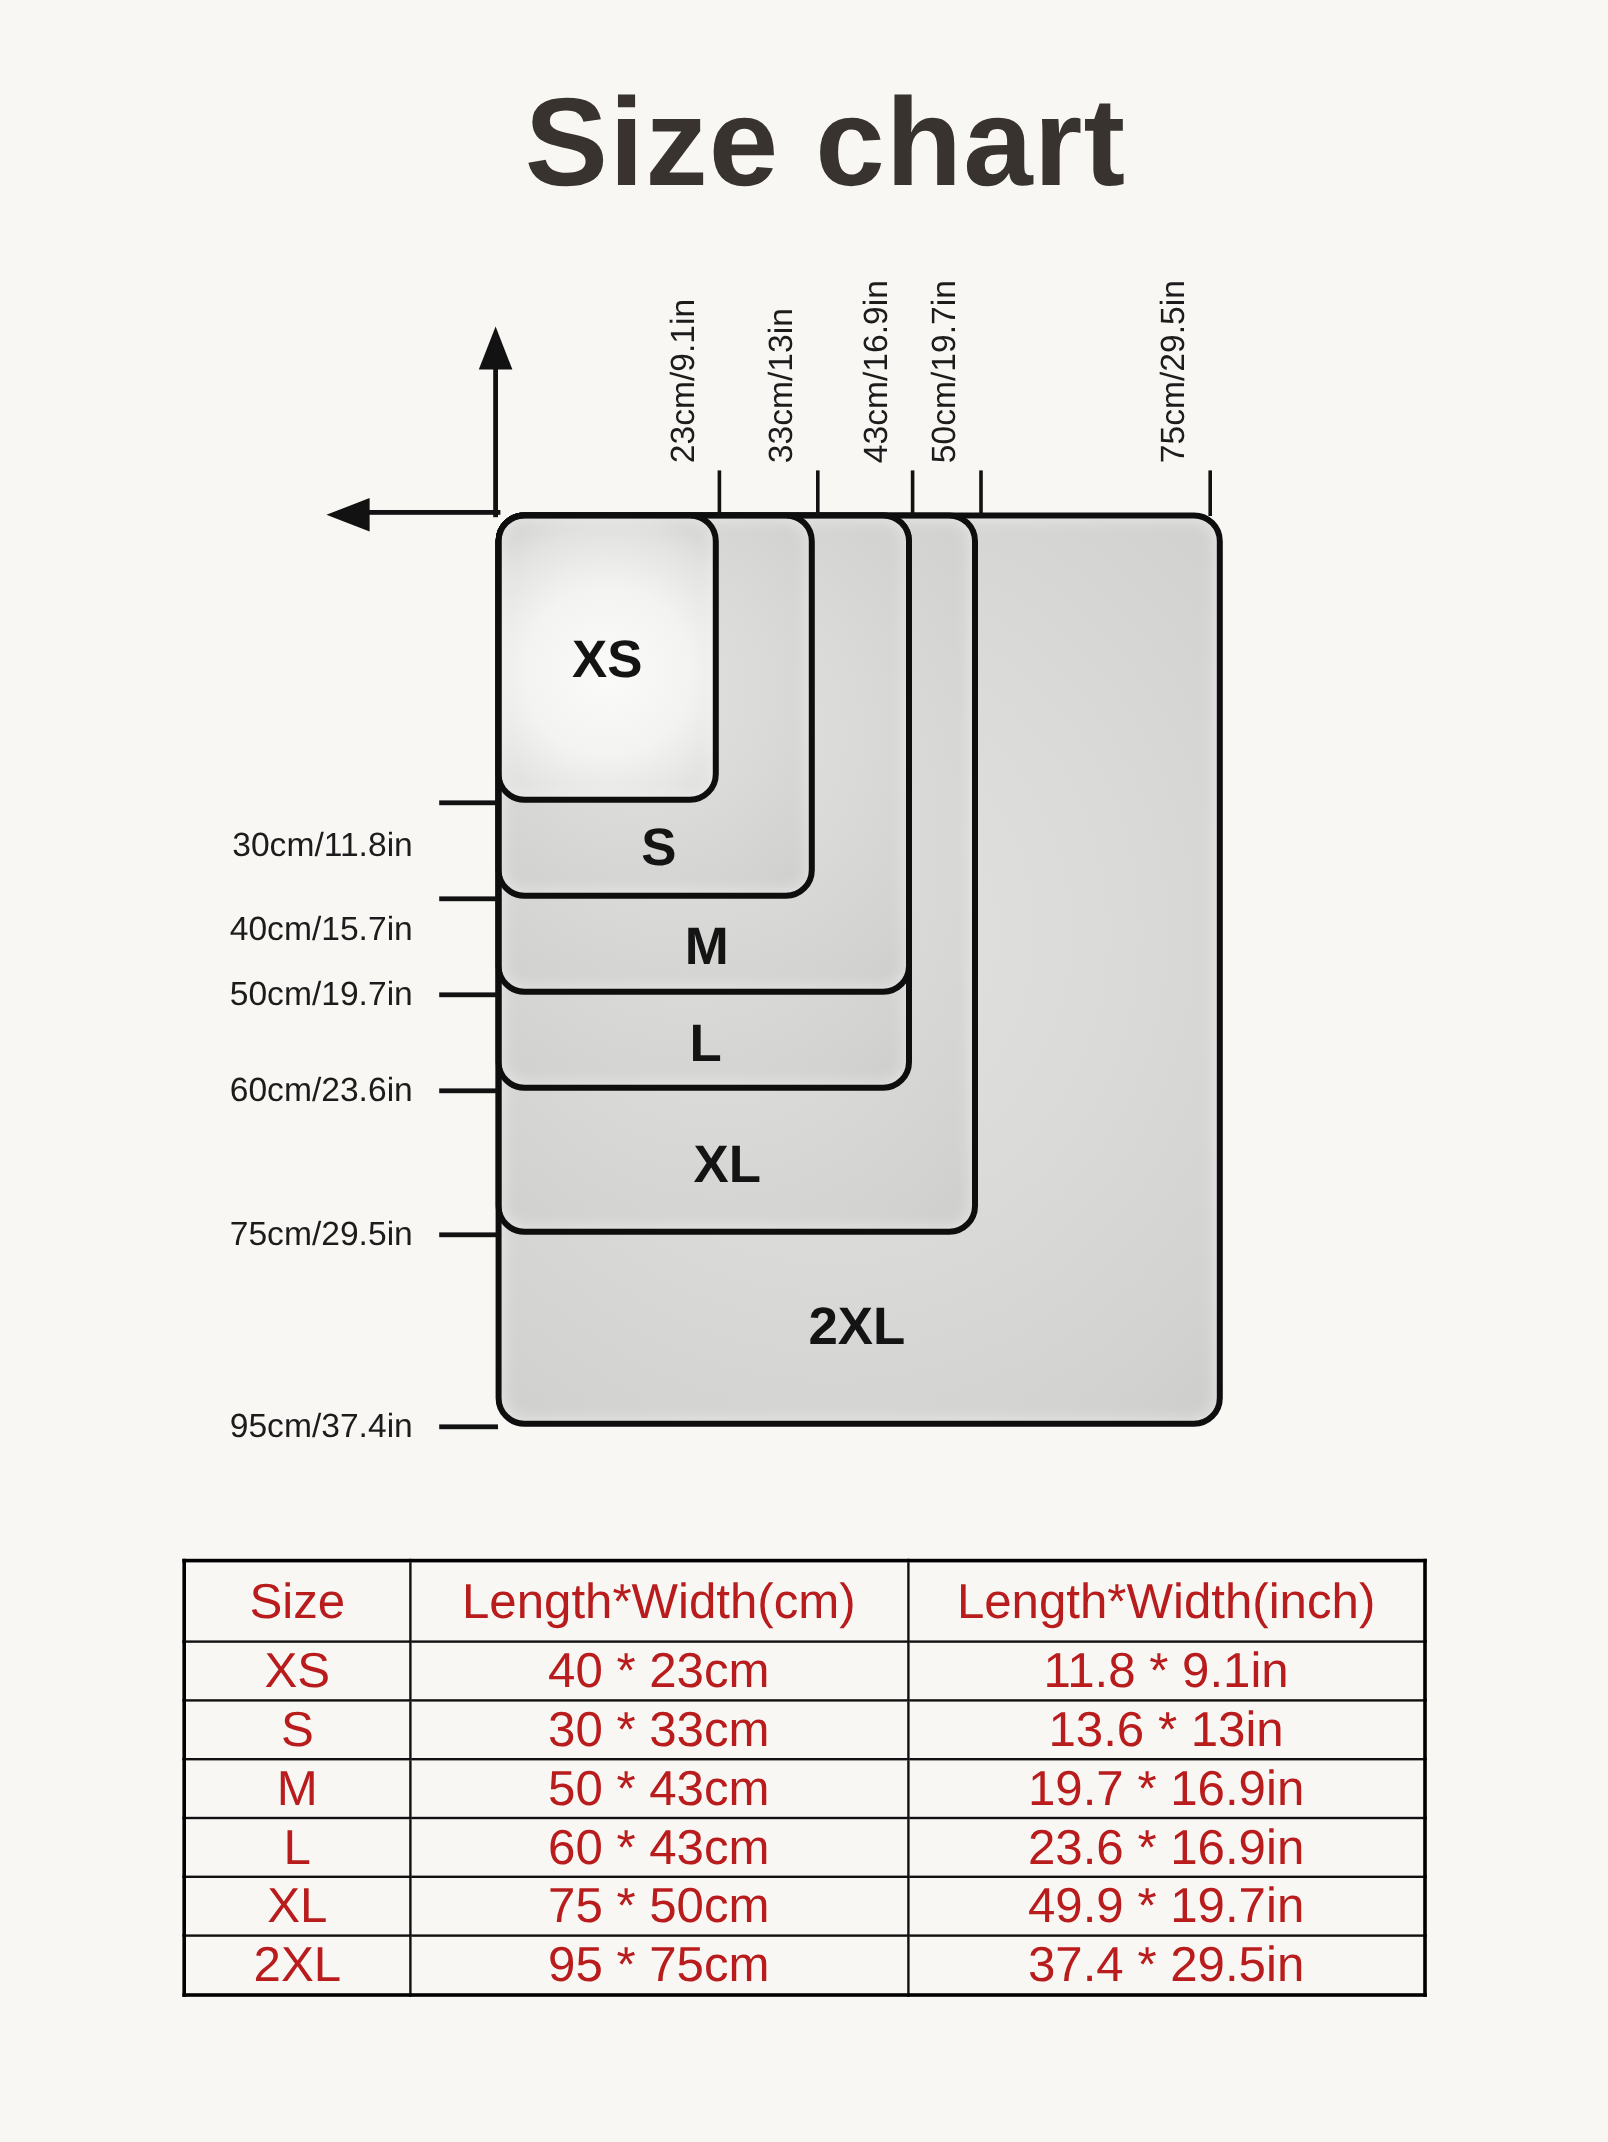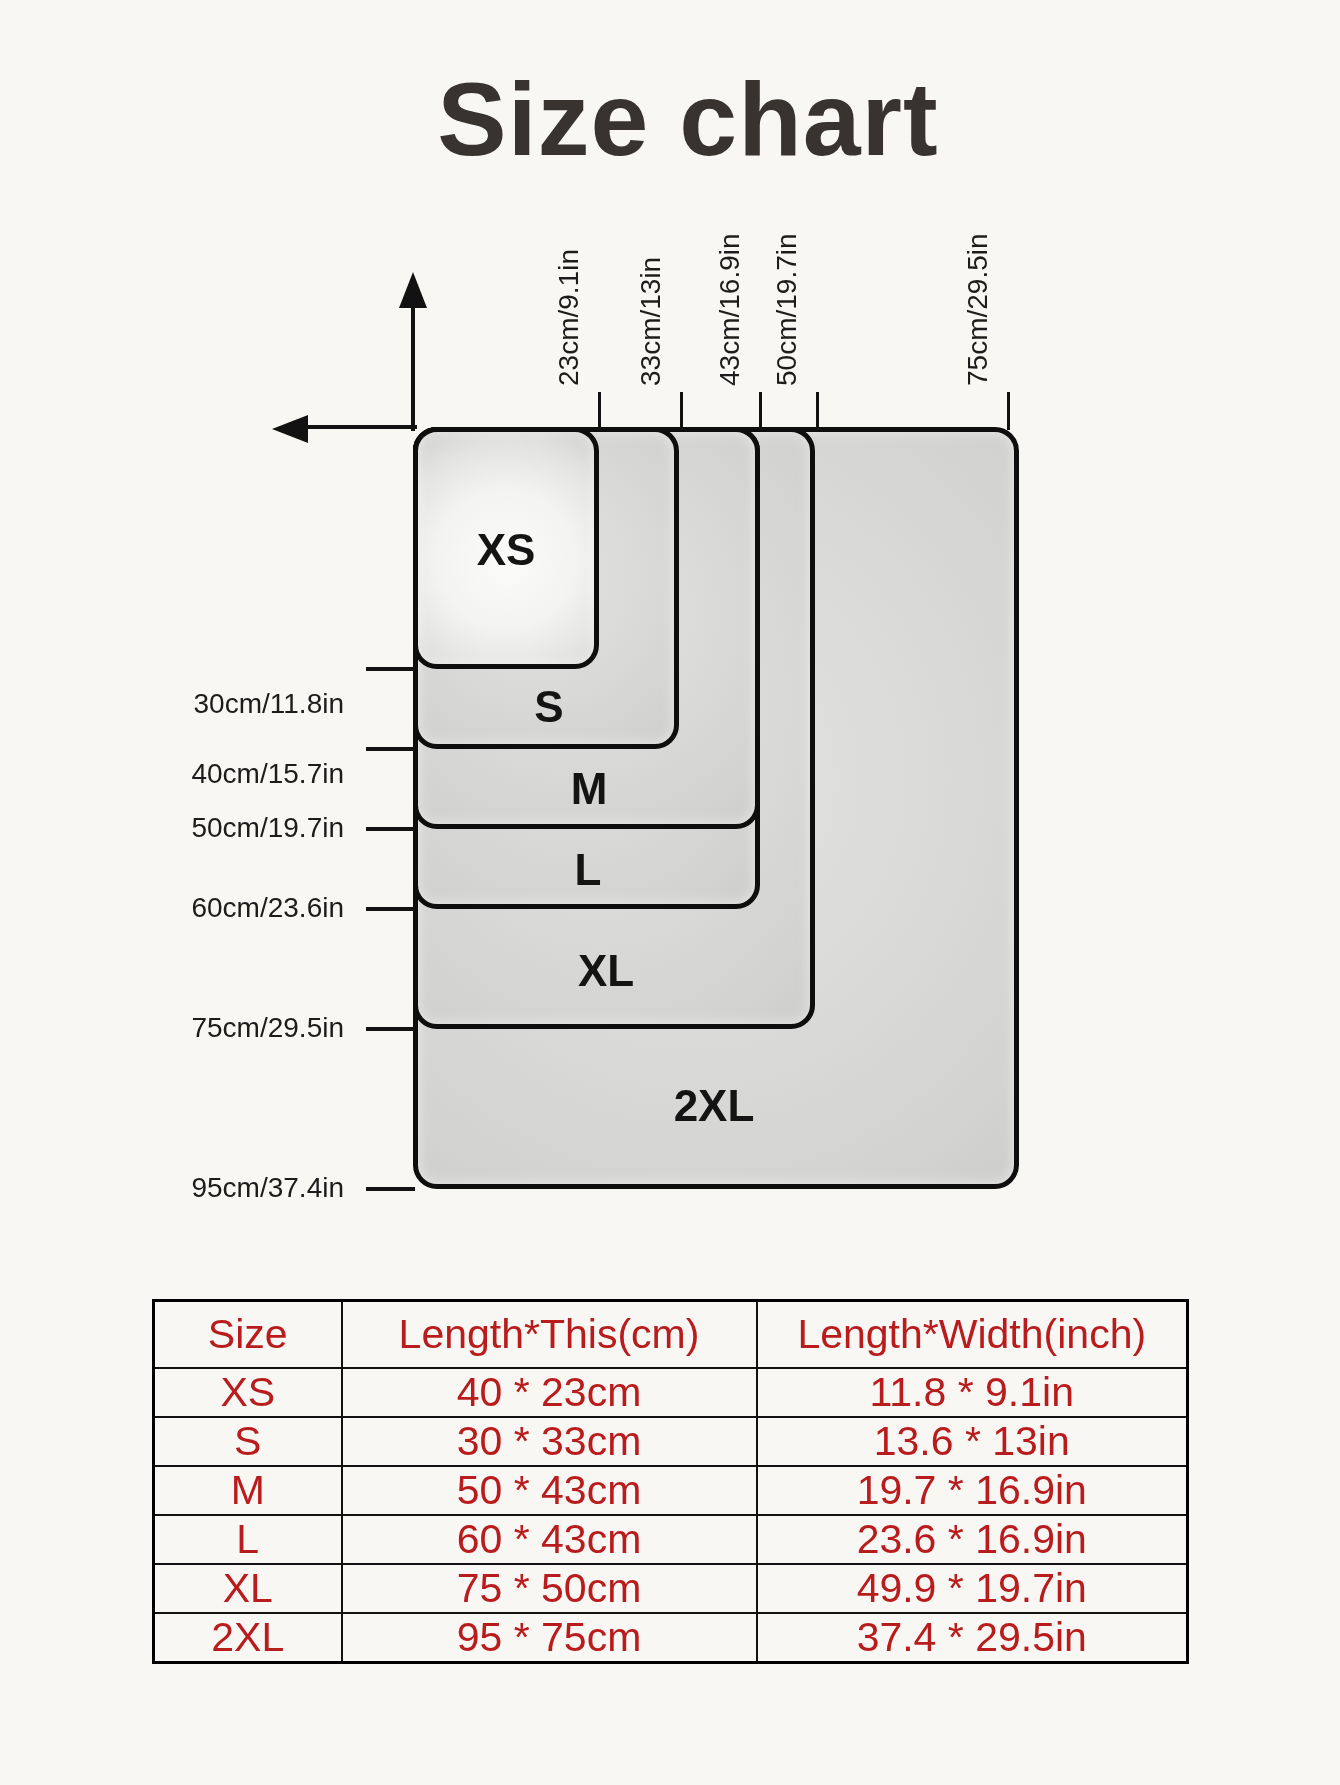--- a/index.html
+++ b/index.html
@@ -144,21 +144,21 @@
 
   <table class="size-table">
     <colgroup>
         <col class="col-size">
         <col class="col-cm">
         <col class="col-in">
       </colgroup>
     <thead>
       <tr>
         <th>Size</th>
-        <th>Length*This(cm)</th>
+        <th>Length*Width(cm)</th>
         <th>Length*Width(inch)</th>
       </tr>
     </thead>
     <tbody>
       <tr>
         <td>XS</td>
         <td>40 * 23cm</td>
         <td>11.8 * 9.1in</td>
       </tr>
       <tr>

